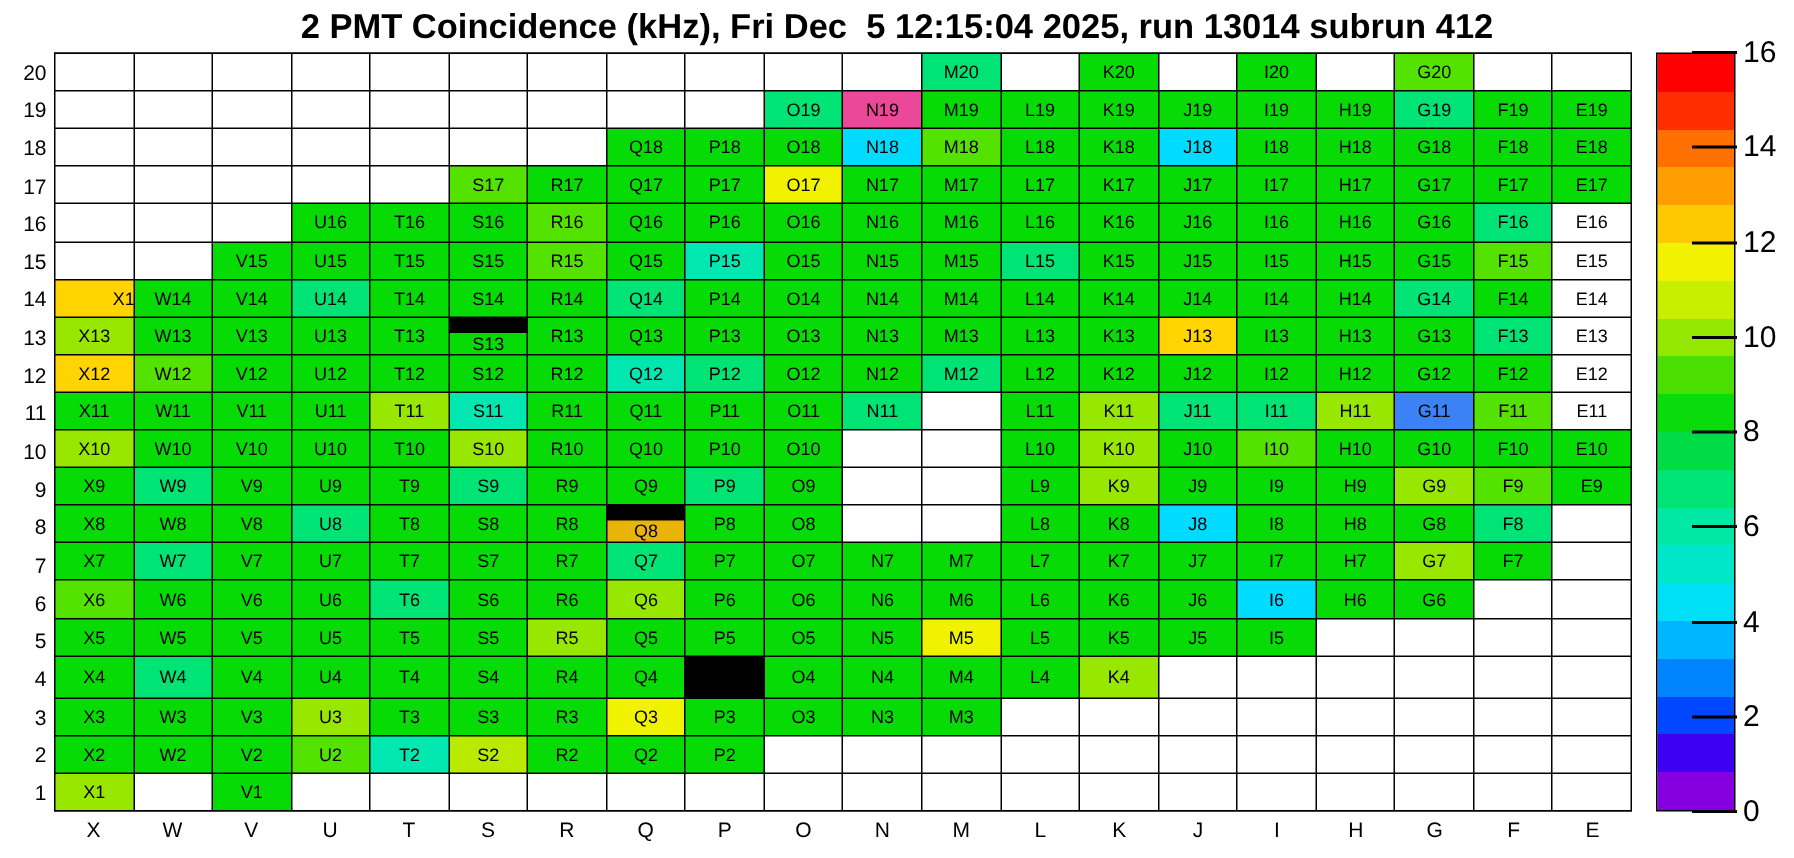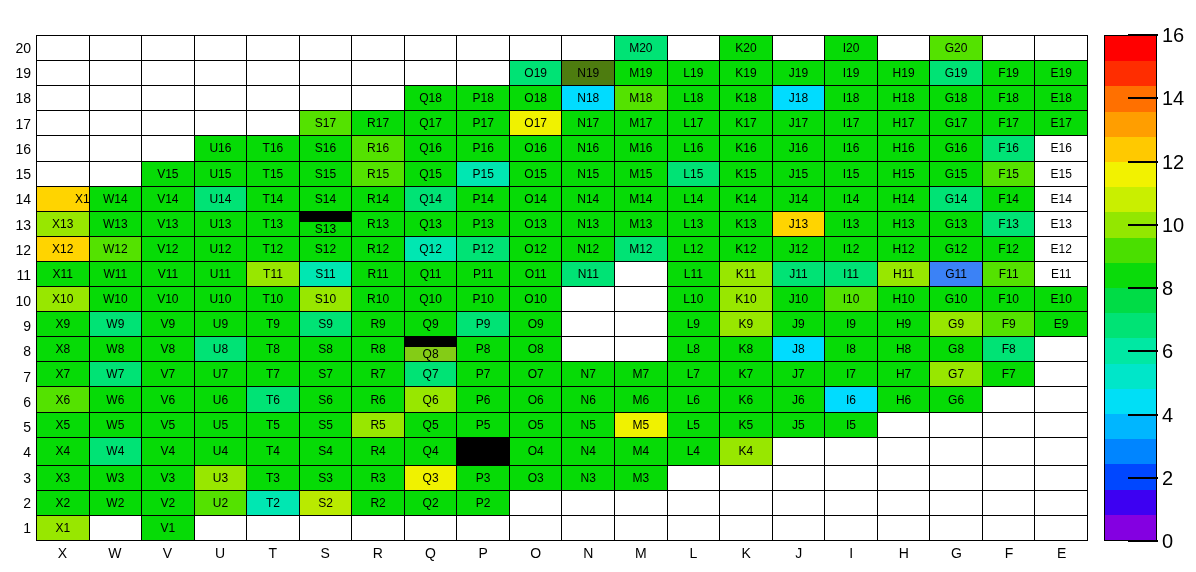--- a/index.html
+++ b/index.html
@@ -21,20 +21,21 @@
   .xlab{display:flex;align-items:flex-start;justify-content:center;font-size:14px;}
   #colorbar{position:absolute;left:1104px;top:35px;width:53px;height:506px;
             border:1px solid #000;box-sizing:border-box;}
   .cb-tick{position:absolute;height:2px;background:#000;left:1128px;width:30px;}
   .cb-label{position:absolute;left:1162px;width:34px;font-size:20px;line-height:22px;}
 </style>
 </head>
 <body>
 
 <div id="stage">
+  <div id="title">2 PMT Coincidence (kHz), Fri Dec  5 12:15:04 2025, run 13014 subrun 412</div>
   <div id="ylabels">
       <div class="ylab">20</div>
       <div class="ylab">19</div>
       <div class="ylab">18</div>
       <div class="ylab">17</div>
       <div class="ylab">16</div>
       <div class="ylab">15</div>
       <div class="ylab">14</div>
       <div class="ylab">13</div>
       <div class="ylab">12</div>
@@ -74,21 +75,21 @@
       <div class="cell"></div>
       <div class="cell"></div>
       <div class="cell"></div>
       <div class="cell"></div>
       <div class="cell"></div>
       <div class="cell"></div>
       <div class="cell"></div>
       <div class="cell"></div>
       <div class="cell"></div>
       <div class="cell" style="background: rgb(0, 227, 117);">O19</div>
-      <div class="cell" style="background: #4d7c0f;">N19</div>
+      <div class="cell" style="background: #ec4899;">N19</div>
       <div class="cell" style="background: rgb(6, 219, 6);">M19</div>
       <div class="cell" style="background: rgb(6, 219, 6);">L19</div>
       <div class="cell" style="background: rgb(6, 219, 6);">K19</div>
       <div class="cell" style="background: rgb(6, 219, 6);">J19</div>
       <div class="cell" style="background: rgb(6, 219, 6);">I19</div>
       <div class="cell" style="background: rgb(6, 219, 6);">H19</div>
       <div class="cell" style="background: rgb(0, 227, 117);">G19</div>
       <div class="cell" style="background: rgb(6, 219, 6);">F19</div>
       <div class="cell" style="background: rgb(6, 219, 6);">E19</div>
       <div class="cell"></div>
@@ -291,21 +292,21 @@
       <div class="cell" style="background: rgb(152, 231, 0);">G9</div>
       <div class="cell" style="background: rgb(84, 226, 0);">F9</div>
       <div class="cell" style="background: rgb(6, 219, 6);">E9</div>
       <div class="cell" style="background: rgb(6, 219, 6);">X8</div>
       <div class="cell" style="background: rgb(6, 219, 6);">W8</div>
       <div class="cell" style="background: rgb(6, 219, 6);">V8</div>
       <div class="cell" style="background: rgb(0, 227, 117);">U8</div>
       <div class="cell" style="background: rgb(6, 219, 6);">T8</div>
       <div class="cell" style="background: rgb(6, 219, 6);">S8</div>
       <div class="cell" style="background: rgb(6, 219, 6);">R8</div>
-      <div class="cell" style="background: #84cc16; margin-top: 10px;">Q8</div>
+      <div class="cell" style="background: #eab308; margin-top: 10px;">Q8</div>
       <div class="cell" style="background: rgb(6, 219, 6);">P8</div>
       <div class="cell" style="background: rgb(6, 219, 6);">O8</div>
       <div class="cell"></div>
       <div class="cell"></div>
       <div class="cell" style="background: rgb(6, 219, 6);">L8</div>
       <div class="cell" style="background: rgb(6, 219, 6);">K8</div>
       <div class="cell" style="background: rgb(0, 220, 255);">J8</div>
       <div class="cell" style="background: rgb(6, 219, 6);">I8</div>
       <div class="cell" style="background: rgb(6, 219, 6);">H8</div>
       <div class="cell" style="background: rgb(6, 219, 6);">G8</div>

